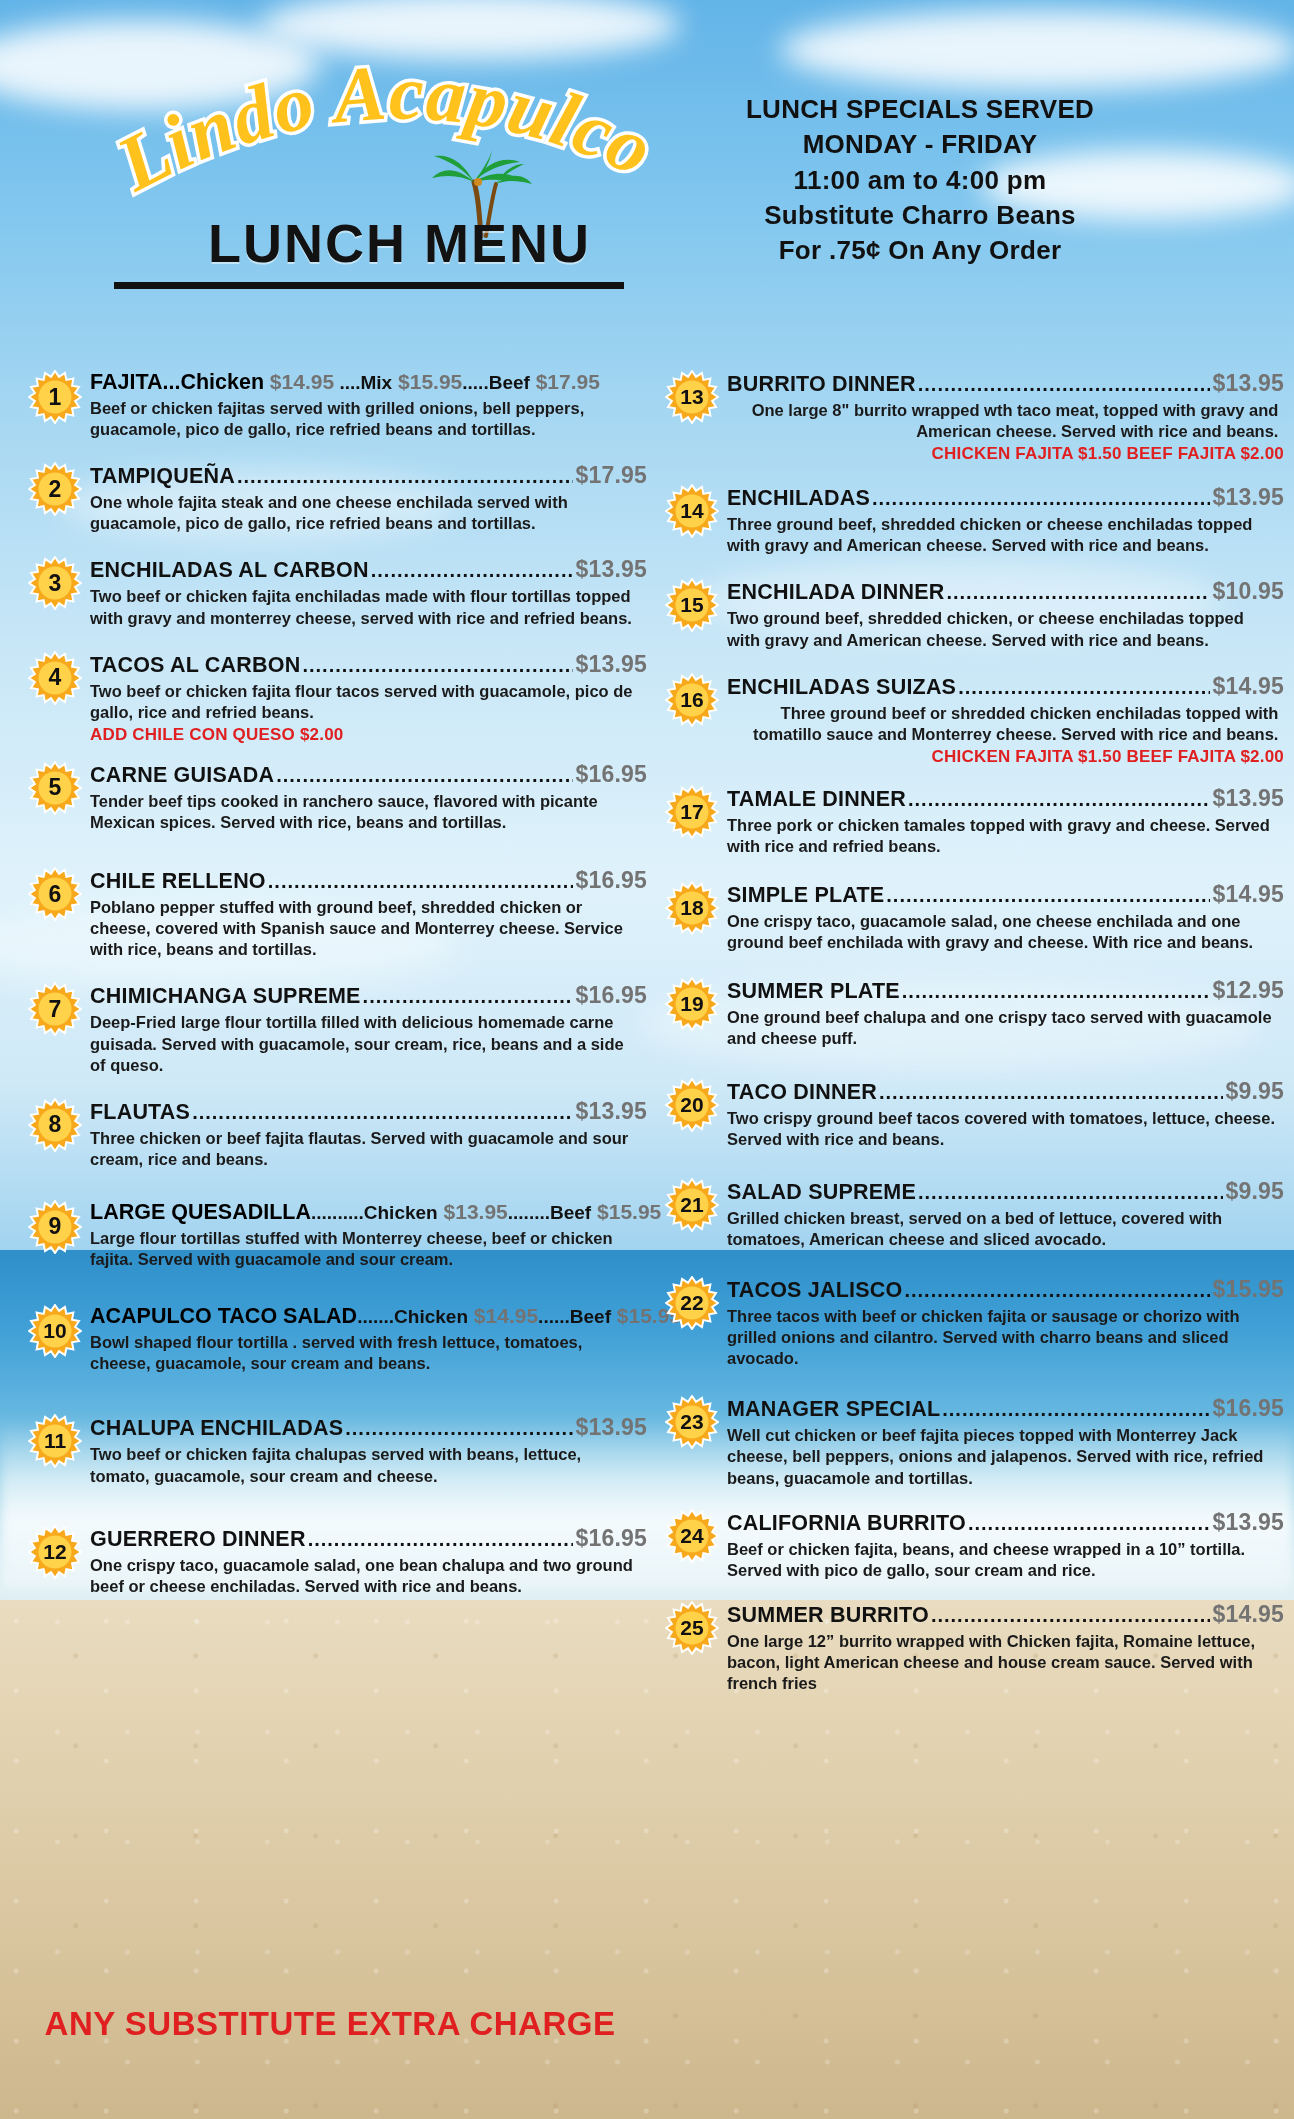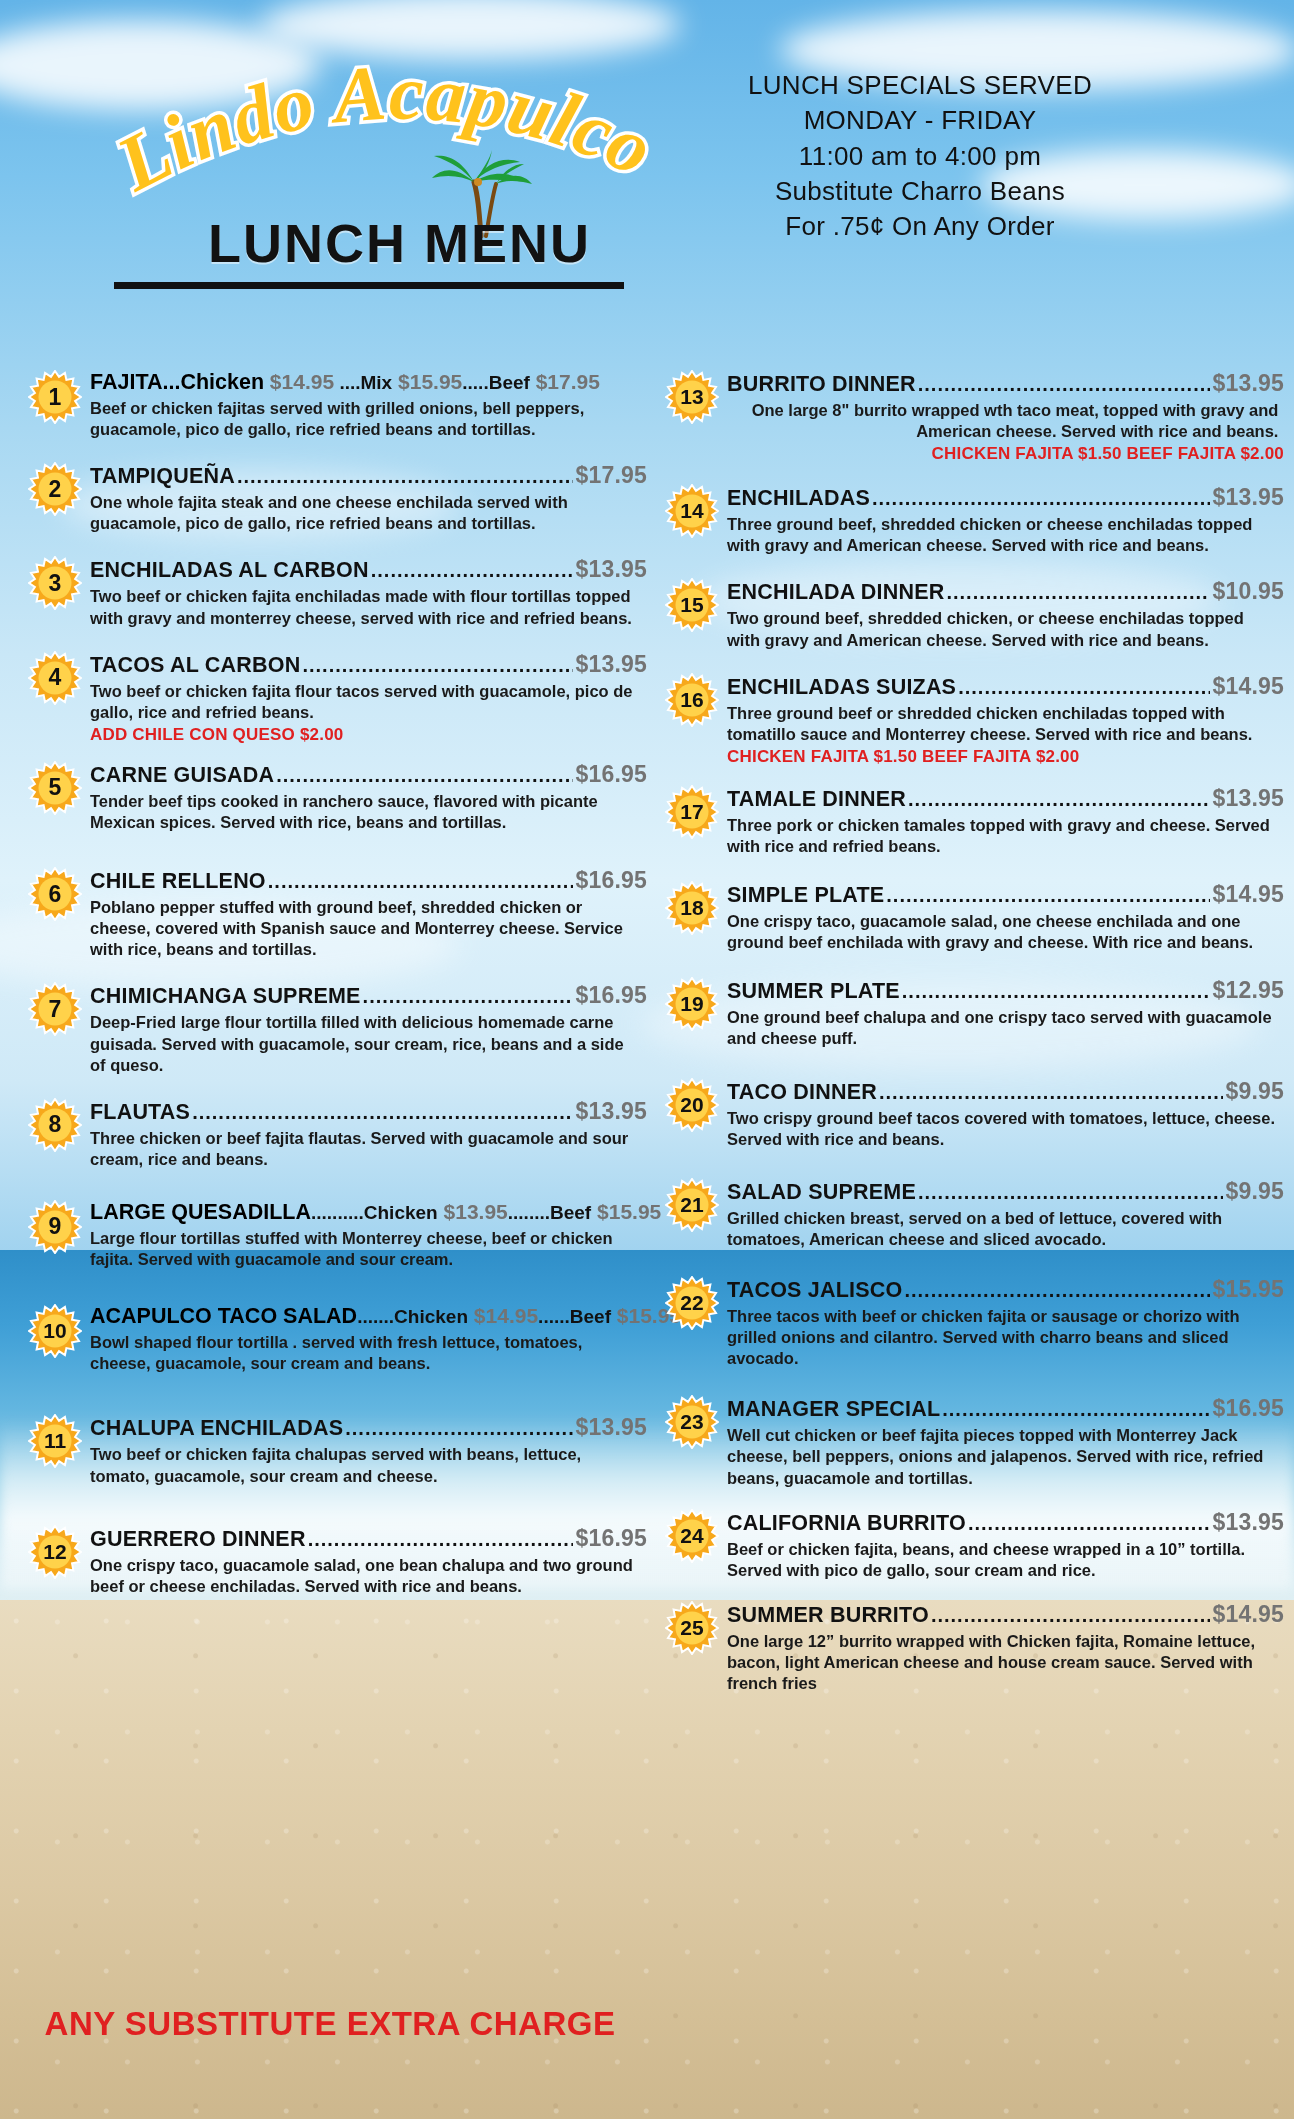--- a/index.html
+++ b/index.html
@@ -67,22 +67,22 @@
     font-size: 54px; font-weight: bold; letter-spacing: 2px;
     color: #121212; font-family: "Liberation Sans", sans-serif;
     text-shadow: 0 2px 0 rgba(255,255,255,.5);
   }
   .logo-rule {
     position: absolute; left: 18px; top: 212px; width: 510px; height: 7px;
     background: #111;
   }
 
   .specials {
-    position: absolute; left: 660px; top: 68px; width: 520px;
-    text-align: center; color: #111; font-weight: normal;
+    position: absolute; left: 660px; top: 92px; width: 520px;
+    text-align: center; color: #111; font-weight: bold;
     line-height: 1.36; font-size: 26px; letter-spacing: .3px;
   }
   .specials div { white-space: nowrap; }
 
   
   #menu { position: relative; z-index: 2; padding: 0 28px; }
   .cols { display: flex; gap: 18px; }
   .col { width: 50%; }
 
   .item { position: relative; padding-left: 62px; margin-bottom: 14px; }
@@ -417,21 +417,21 @@
             </svg>
             <div class="num two">15</div>
           </div>
           <div class="nameline">
             <span class="iname">ENCHILADA DINNER</span>
             <span class="dots"></span>
             <span class="price">$10.95</span>
           </div>
           <div class="desc">Two ground beef, shredded chicken, or cheese enchiladas topped with gravy and American cheese. Served with rice and beans.</div>
         </div>
-        <div class="item" style="margin-bottom: 18px;">
+        <div class="item" style="margin-bottom: 18px; text-align: right;">
           <div class="badge">
             <svg viewBox="0 0 54 54">
               <polygon points="27.00,1.00 31.00,6.89 36.95,2.98 38.39,9.95 45.38,8.62 44.05,15.61 51.02,17.05 47.11,23.00 53.00,27.00 47.11,31.00 51.02,36.95 44.05,38.39 45.38,45.38 38.39,44.05 36.95,51.02 31.00,47.11 27.00,53.00 23.00,47.11 17.05,51.02 15.61,44.05 8.62,45.38 9.95,38.39 2.98,36.95 6.89,31.00 1.00,27.00 6.89,23.00 2.98,17.05 9.95,15.61 8.62,8.62 15.61,9.95 17.05,2.98 23.00,6.89" fill="#f7a81b" stroke="#ffffff" stroke-width="2"></polygon>
               <circle cx="27" cy="27" r="16.5" fill="#ffd24a"></circle>
             </svg>
             <div class="num two">16</div>
           </div>
           <div class="nameline">
             <span class="iname">ENCHILADAS SUIZAS</span>
             <span class="dots"></span>

